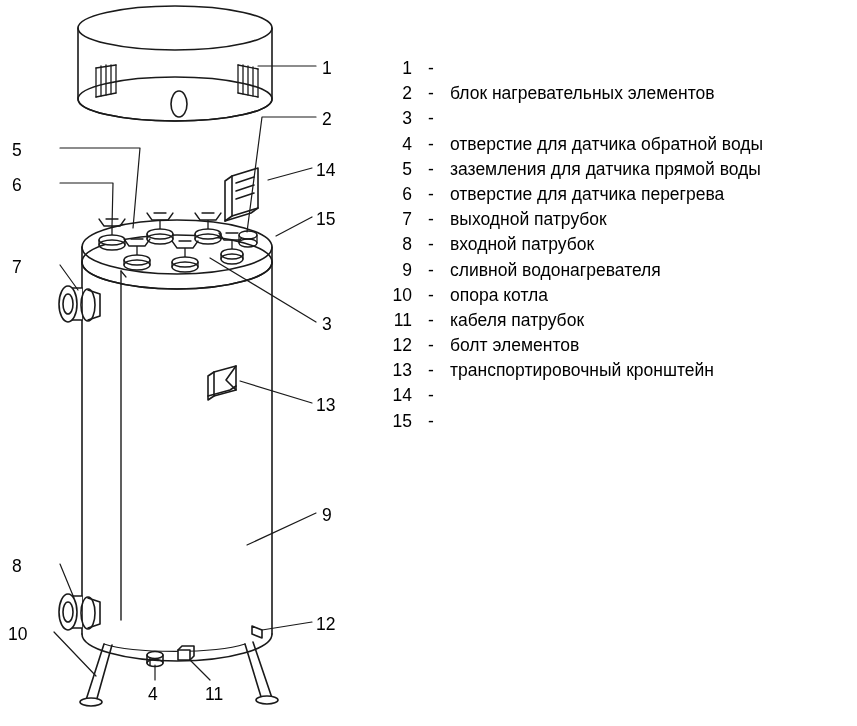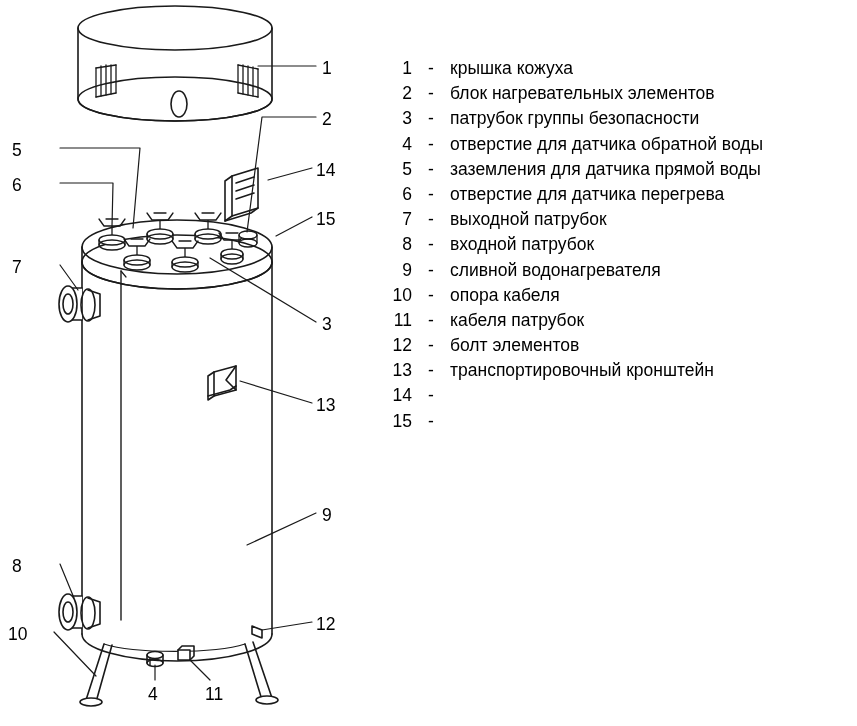--- a/index.html
+++ b/index.html
@@ -246,31 +246,29 @@
   <div class="callout" style="left:12px;  top:557px;">8</div>
   <div class="callout" style="left:316px; top:615px;">12</div>
   <div class="callout" style="left:8px;   top:625px;">10</div>
   <div class="callout" style="left:148px; top:685px;">4</div>
   <div class="callout" style="left:205px; top:685px;">11</div>
 
   <div class="legend">
     <div class="legend-row">
       <span class="legend-num">1</span>
       <span class="legend-dash">-</span>
-      <span class="legend-text">крышка кожуха</span>
     </div>
     <div class="legend-row">
       <span class="legend-num">2</span>
       <span class="legend-dash">-</span>
       <span class="legend-text">блок нагревательных элементов</span>
     </div>
     <div class="legend-row">
       <span class="legend-num">3</span>
       <span class="legend-dash">-</span>
-      <span class="legend-text">патрубок группы безопасности</span>
     </div>
     <div class="legend-row">
       <span class="legend-num">4</span>
       <span class="legend-dash">-</span>
       <span class="legend-text">отверстие для датчика обратной воды</span>
     </div>
     <div class="legend-row">
       <span class="legend-num">5</span>
       <span class="legend-dash">-</span>
       <span class="legend-text">заземления для  датчика прямой воды</span>
@@ -291,21 +289,21 @@
       <span class="legend-text">входной патрубок</span>
     </div>
     <div class="legend-row">
       <span class="legend-num">9</span>
       <span class="legend-dash">-</span>
       <span class="legend-text">сливной  водонагревателя</span>
     </div>
     <div class="legend-row">
       <span class="legend-num">10</span>
       <span class="legend-dash">-</span>
-      <span class="legend-text">опора кабеля</span>
+      <span class="legend-text">опора котла</span>
     </div>
     <div class="legend-row">
       <span class="legend-num">11</span>
       <span class="legend-dash">-</span>
       <span class="legend-text">кабеля патрубок</span>
     </div>
     <div class="legend-row">
       <span class="legend-num">12</span>
       <span class="legend-dash">-</span>
       <span class="legend-text">болт элементов</span>

